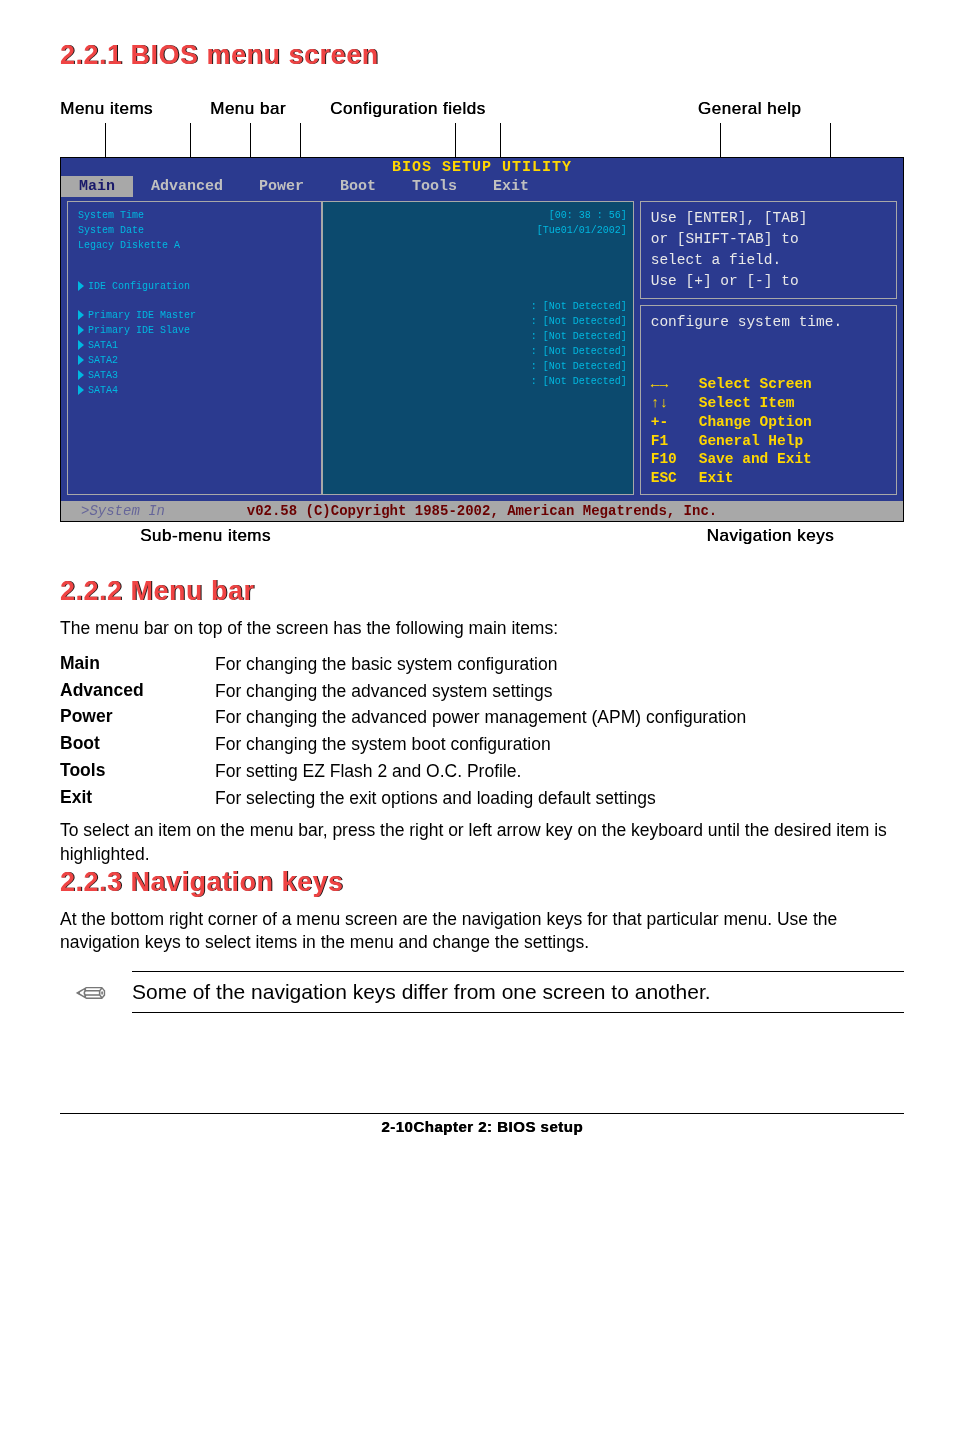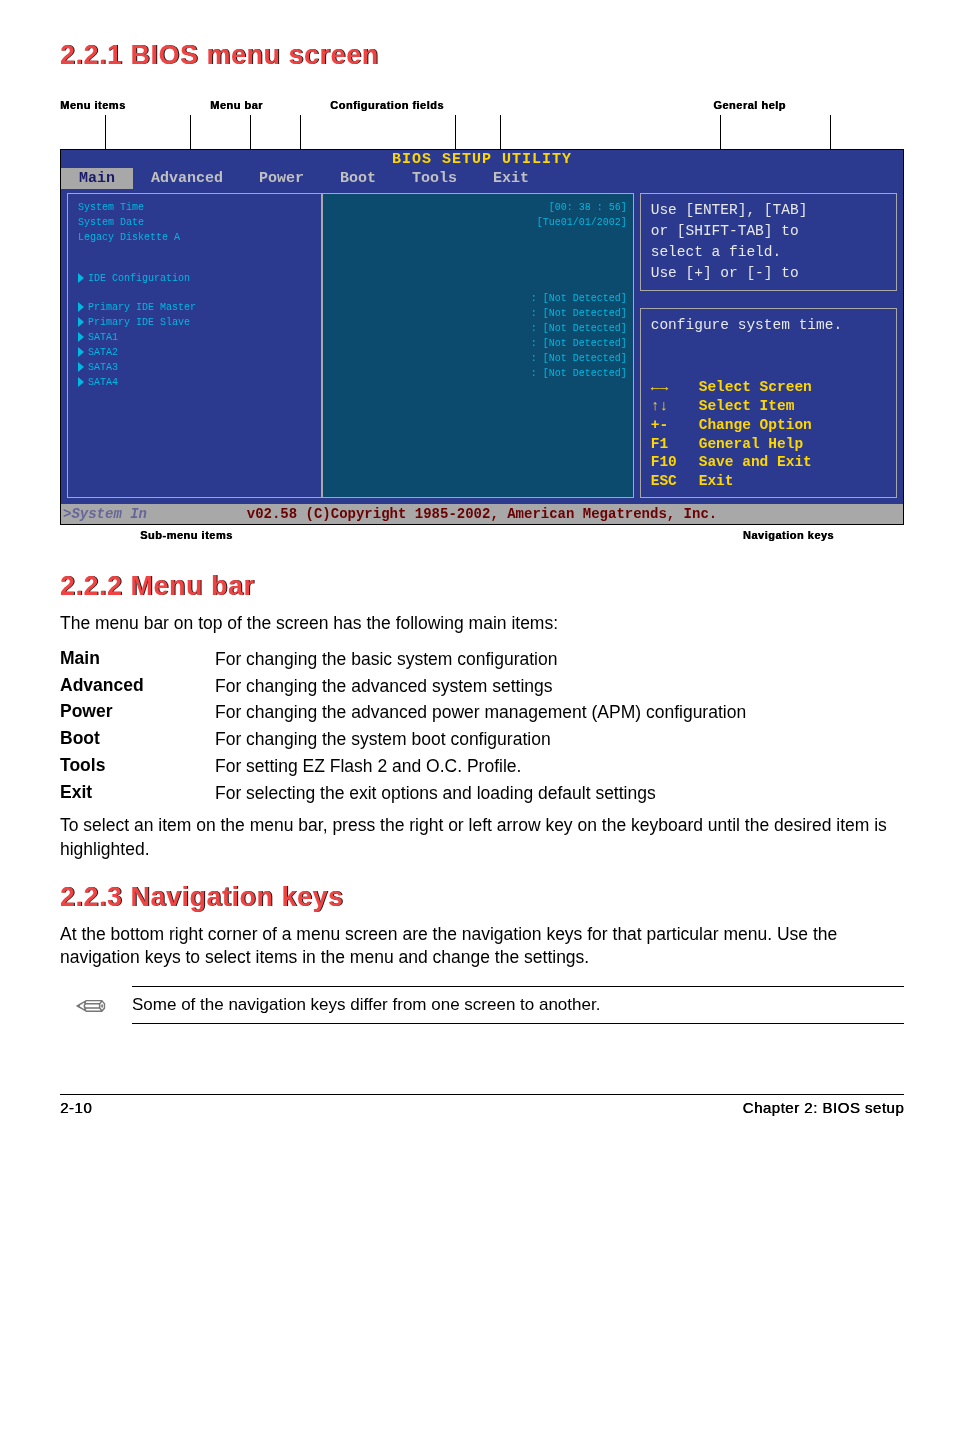--- a/index.html
+++ b/index.html
@@ -15,22 +15,22 @@
     font-weight: 900;
     font-size: 27px;
     letter-spacing: 0.5px;
     color: #ef4444;
     text-shadow: 1px 0 0 #1a1a1a;
   }
   .h-221 { margin-bottom: 28px; }
   .annot-row {
     display: flex;
     font-family: Verdana, Arial, sans-serif;
-    font-weight: 700;
-    font-size: 11px;
+    font-weight: 400;
+    font-size: 17px;
     letter-spacing: 0.5px;
     text-shadow: 0.5px 0 0 #000;
     margin-bottom: 4px;
     justify-content: space-between;
   }
   .annot-row.top .a1 { width: 150px; }
   .annot-row.top .a2 { width: 120px; }
   .annot-row.top .a3 { width: 265px; }
   .annot-row.top .a4 { flex: 1; text-align: center; }
   .annot-leaders {
@@ -93,21 +93,21 @@
     flex: 1;
     border: 1px solid #a8a8a8;
     background: #0c4a6e;
     padding: 6px 6px;
     text-align: right;
   }
   .bios-right {
     width: 31%;
     display: flex;
     flex-direction: column;
-    gap: 17px;
+    gap: 6px;
   }
   .bios-right-box {
     border: 1px solid #a8a8a8;
     background: #2b3a8f;
     padding: 6px 10px;
   }
   .bios-row {
     color: #00b8e0;
     font-size: 10px;
     line-height: 1.5;
@@ -140,37 +140,37 @@
     color: #6a0000;
     font-size: 14px;
     font-weight: bold;
     padding: 2px 0;
     text-align: center;
     font-family: Consolas, 'Courier New', monospace;
     position: relative;
   }
   .bios-footer .sys {
     position: absolute;
-    left: 2px;
+    left: 20px;
     color: #3a3a90;
-    font-weight: bold;
+    font-weight: normal;
     font-style: italic;
     opacity: 0.6;
   }
   .annot-row.bot { margin-top: 4px; }
   .annot-row.bot .b1 { width: 460px; padding-left: 80px; }
   .annot-row.bot .b2 { flex: 1; text-align: right; padding-right: 70px; }
 
   .body-text {
     font-family: Verdana, Arial, sans-serif;
     font-size: 17.5px;
     line-height: 1.35;
   }
   .h-222 { margin-top: 30px; margin-bottom: 10px; }
-  .h-223 { margin-top: 20px; margin-bottom: 10px; }
+  .h-223 { margin-bottom: 10px; }
   .defs { margin-top: 12px; }
   .def-row { display: flex; margin-bottom: 4px; align-items: flex-start; }
   .def-row .term {
     width: 155px;
     font-weight: 700;
     font-family: Verdana, Arial, sans-serif;
     font-size: 17.5px;
   }
   .def-row .defn {
     flex: 1;
@@ -187,34 +187,34 @@
   }
   .note-box .pencil {
     width: 36px; height: 36px;
     color: #777;
     font-size: 36px;
     line-height: 1;
     transform: rotate(45deg) scaleX(-1);
     filter: grayscale(1);
   }
   .note-box .ntext {
-    font-size: 17px;
+    font-size: 21px;
     border-top: 1px solid #000;
     border-bottom: 1px solid #000;
     padding: 8px 0;
     flex: 1;
   }
   .page-footer {
     display: flex;
-    justify-content: space-between;
+    justify-content: center;
     border-top: 1px solid #000;
-    margin-top: 70px;
+    margin-top: 100px;
     padding-top: 4px;
     font-family: Verdana, Arial, sans-serif;
-    font-weight: 400;
+    font-weight: 700;
     font-size: 15px;
     letter-spacing: 0.5px;
     text-shadow: 0.5px 0 0 #000;
   }
 </style>
 </head>
 <body>
 
 <div class="section-heading h-221">2.2.1  BIOS menu screen</div>
 

